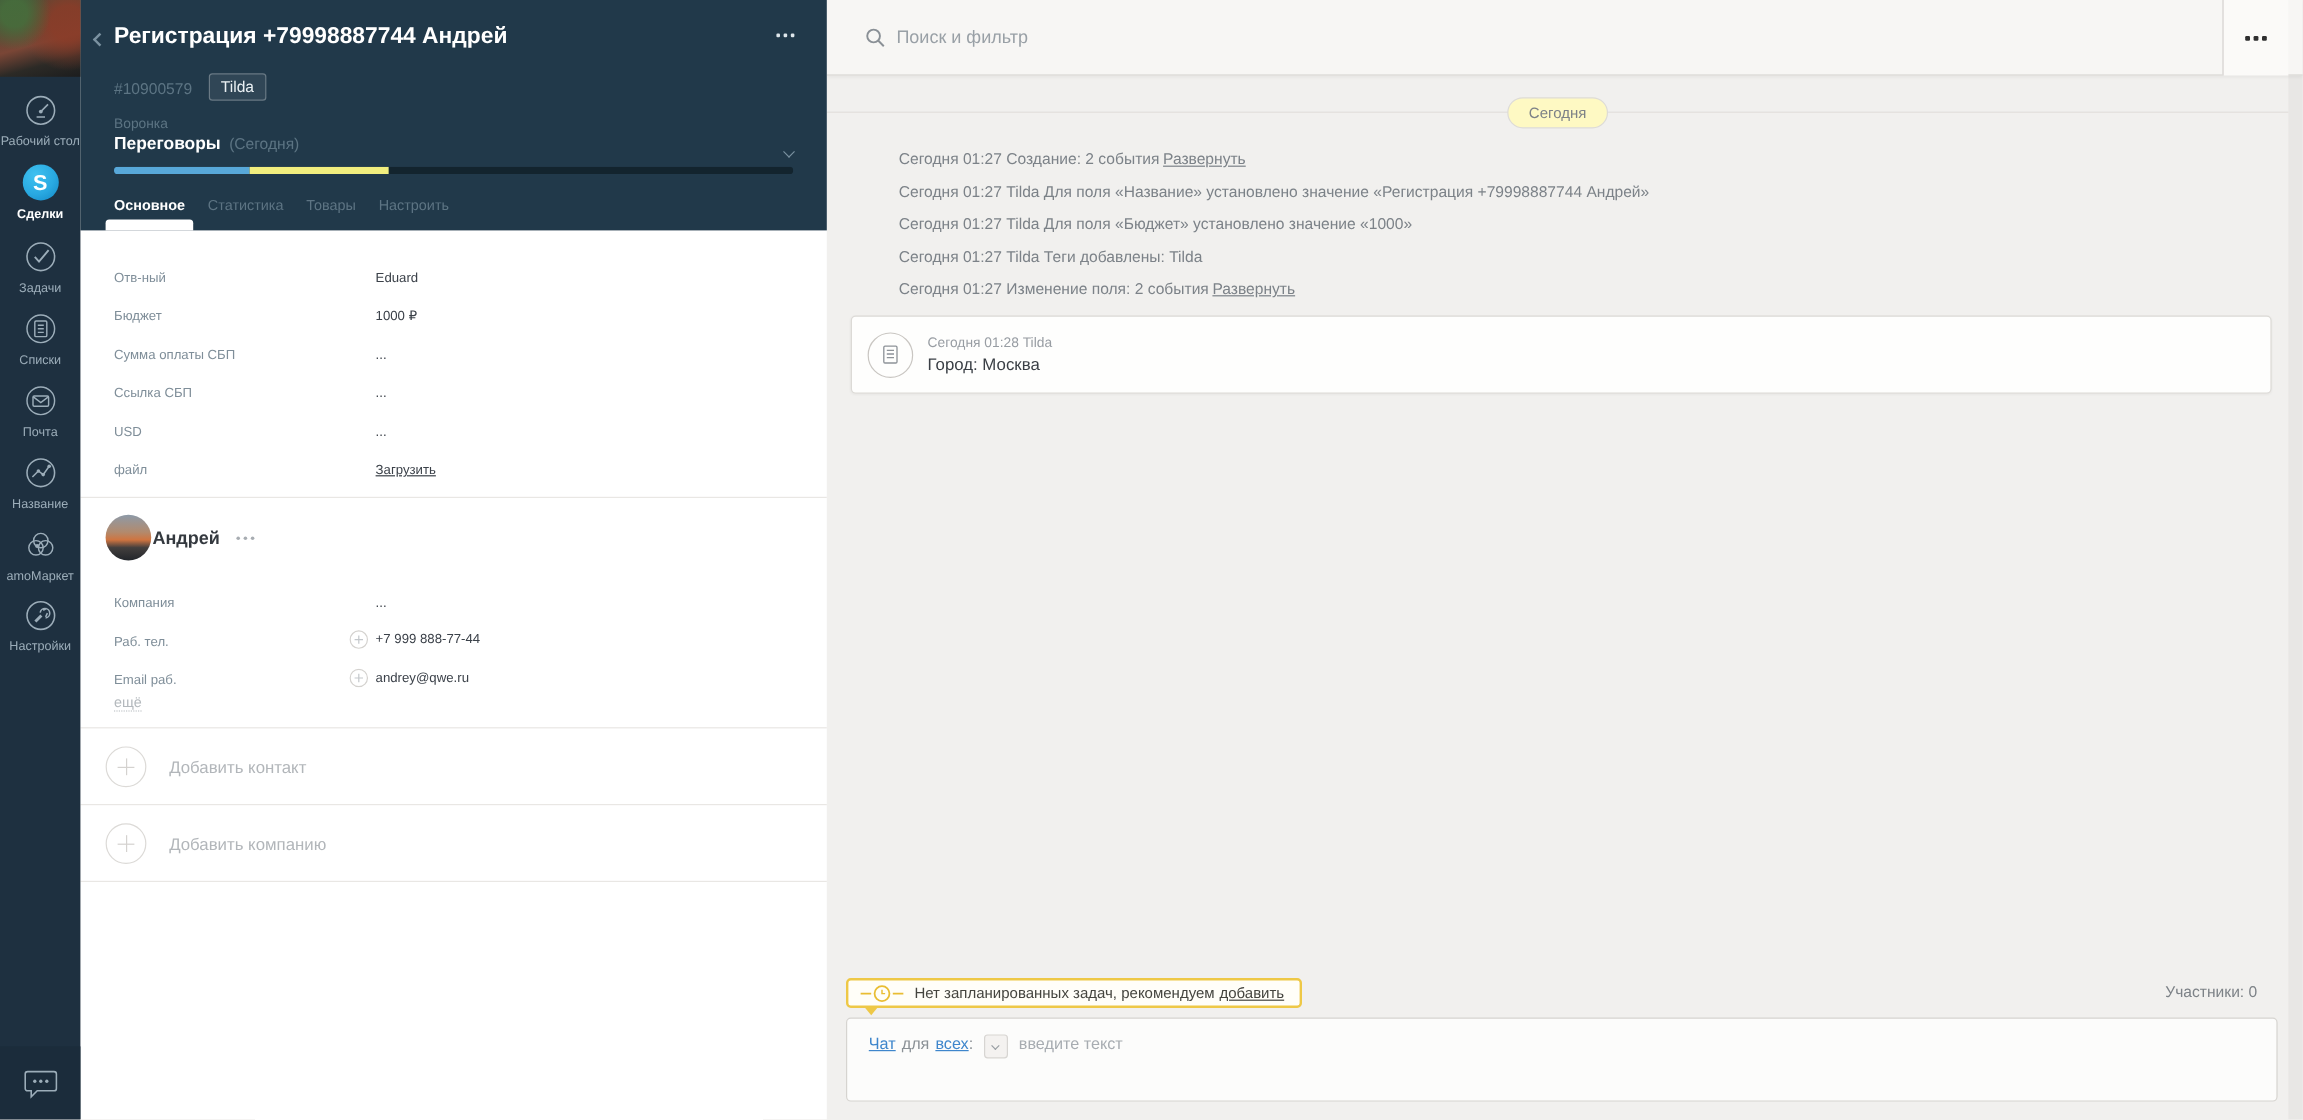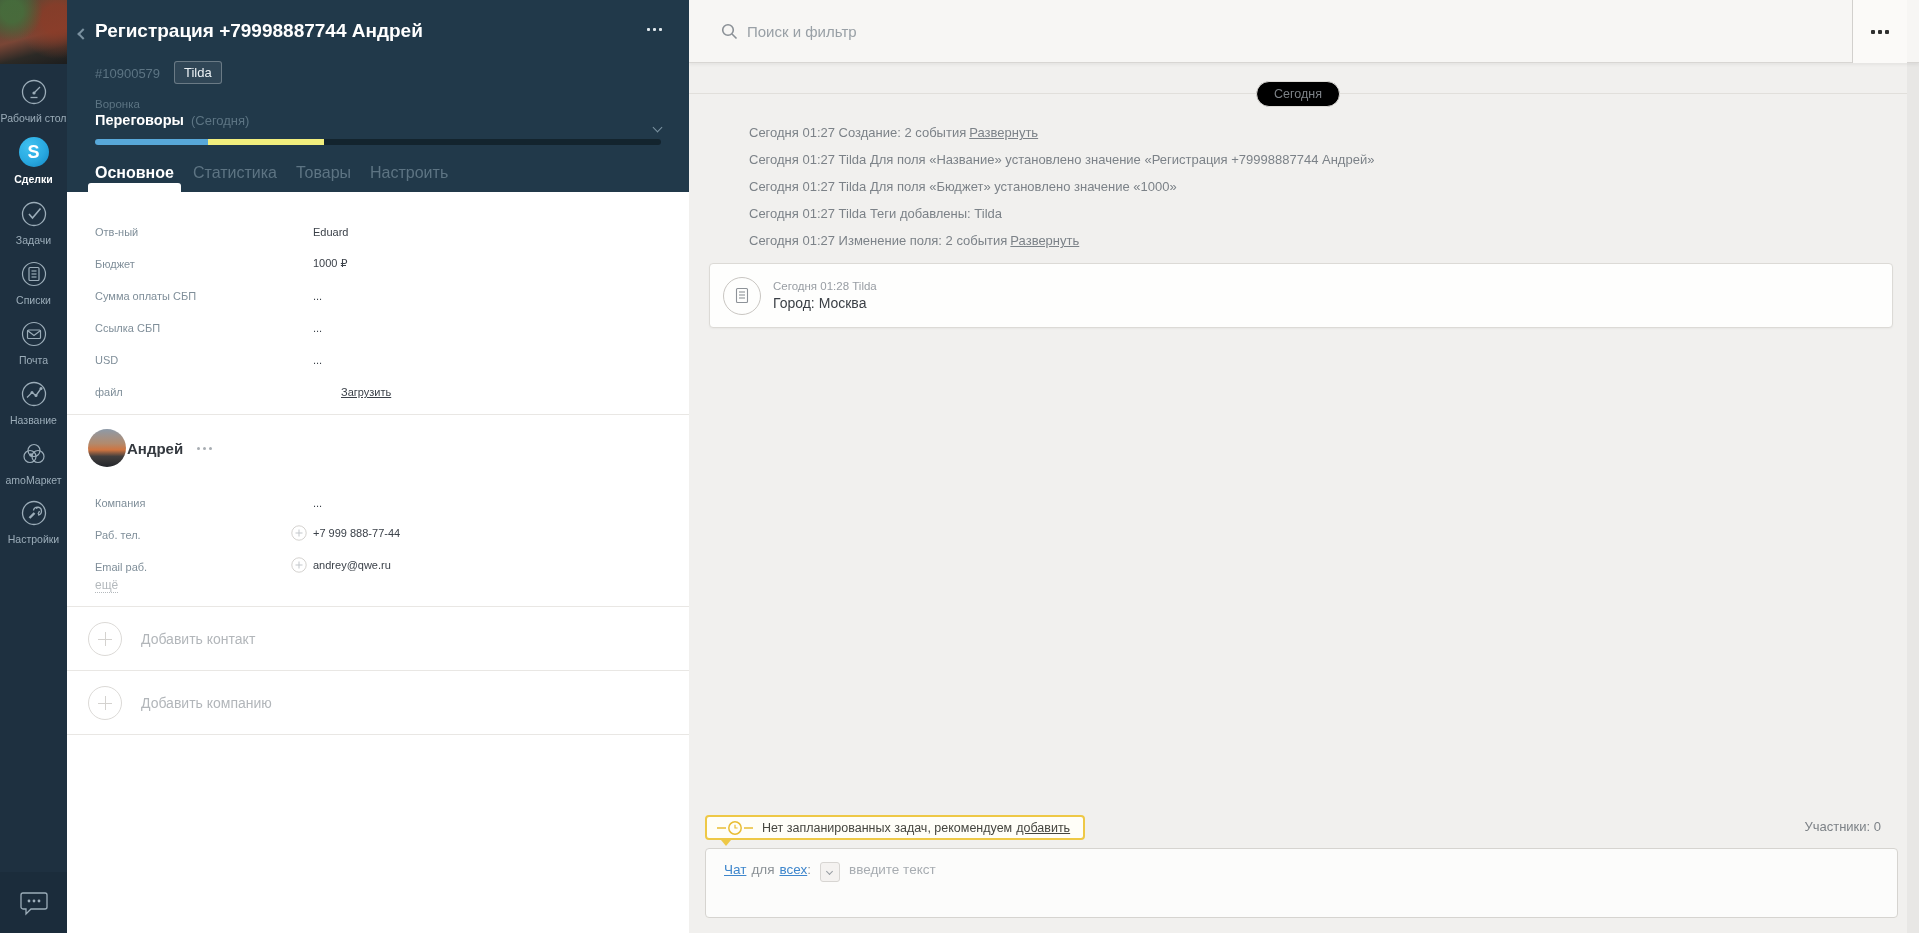--- a/index.html
+++ b/index.html
@@ -43,30 +43,30 @@
   .funnel-label { position:absolute; left:28px; top:98px; font-size:11.5px; color:#5c7483; }
   .stage-row { position:absolute; left:28px; top:112px; display:flex; align-items:baseline; gap:7px; cursor:pointer; }
   .stage-name { font-size:14.5px; font-weight:bold; color:#ffffff; }
   .stage-note { font-size:13px; color:#5c7483; }
   .stage-chev { position:absolute; right:28px; top:117px; cursor:pointer; }
   .progress { position:absolute; left:28px; top:139px; width:566px; height:6px; border-radius:3px; overflow:hidden; display:flex; cursor:pointer; }
   .seg-blue { width:20%; background:#58a8d9; }
   .seg-yellow { width:20.5%; background:#f1ee7e; }
   .seg-rest { flex:1; background:#13242e; }
   .tabs { position:absolute; left:28px; top:161px; height:31px; display:flex; gap:19px; }
-  .tab { position:relative; font-size:16px; color:#5d7483; padding-top:3px; cursor:pointer; white-space:nowrap;text-align:center; }
+  .tab { position:relative; font-size:12px; color:#5d7483; padding-top:3px; cursor:pointer; white-space:nowrap;text-align:center; }
   .tab.active { color:#ffffff; font-weight:bold; }
   .tab.active::after { content:""; position:absolute; left:-7px; right:-7px; bottom:0; height:9px; background:#ffffff; border-radius:3px 3px 0 0; }
 
   .fields { position:absolute; left:0; top:206px; width:622px; }
   .frow { display:flex; align-items:flex-end; height:32px; padding-left:28px; font-size:11px; position:relative; }
   .frow .lab { width:218px; color:#7f8e99; flex:none; }
   .frow .val { color:#3b4149; display:flex; align-items:center; cursor:pointer; }
   .val-muted { color:#9aa0a5; }
-  .val-link { text-decoration:underline; color:#3b4149;margin-left:28px; }
+  .val-link { text-decoration:underline; color:#3b4149; }
   .plus-ico { margin-right:6px; margin-left:-22px; flex:none; display:block; }
 
   .hdiv { position:absolute; left:0; width:622px; border-top:1px solid #e9e7e4; }
   .avatar { position:absolute; left:21px; top:429px; width:38px; height:38px; border-radius:50%;
     background:linear-gradient(180deg,#8d9aa8 0%, #b28a6d 38%, #cf7440 55%, #433f3e 72%, #23262b 100%); cursor:pointer; }
   .contact-name { position:absolute; left:60px; top:440px; font-size:15px; font-weight:bold; color:#34393f; cursor:pointer; }
   .contact-menu { position:absolute; left:130px; top:447px; }
   .contact-menu i { background:#a8adb2; border-radius:50%; }
   .contact-fields { position:absolute; left:0; top:477px; width:622px; }
   .more-link { position:absolute; left:28px; top:578px; font-size:12px; color:#b4b9bd; border-bottom:1px dotted #b4b9bd; cursor:pointer; }
@@ -84,21 +84,21 @@
   .topbar { position:absolute; left:0; top:0; width:1230px; height:63px; background:#f7f6f4;
     border-bottom:1px solid #d8d6d3; box-shadow:0 2px 3px rgba(0,0,0,.05); }
   .search-wrap { position:absolute; left:32px; top:0; height:63px; display:flex; align-items:center; gap:9px; cursor:text; }
   .search-text { font-size:15px; color:#99a0a6; }
   .topbar-right { position:absolute; right:12px; top:0; width:55px; height:63px; background:#fbfaf8;
     border-left:1px solid #d2d0cd; display:flex; align-items:center; justify-content:center; cursor:pointer; }
   .topbar-right .dots i { width:4px; height:4px; background:#2f2f2f; border-radius:1px; }
   .scroll-track { position:absolute; right:0; top:0; width:12px; height:933px; background:#e8e7e5; }
 
   .day-line { position:absolute; left:0; top:93px; width:1218px; border-top:1px solid #e1dfdb; }
-  .day-pill { position:absolute; left:609px; top:81px; transform:translateX(-50%); background:#000000;
+  .day-pill { position:absolute; left:609px; top:81px; transform:translateX(-50%); background:#fef9c3;
     border:1px solid #dddbd7; border-radius:13px; padding:5px 17px; font-size:12.5px; color:#7d8287; }
 
   .events { position:absolute; left:60px; top:119px; }
   .event { font-size:13px; line-height:27px; color:#7c8288; white-space:nowrap; }
   .ev-link { color:#7c8288; text-decoration:underline; cursor:pointer; margin-left:3px; }
   .ev-link:empty { display:none; }
 
   .note-card { position:absolute; left:20px; top:263px; width:1184px; height:65px; background:#fefefd;
     border:1px solid #dcdad6; border-radius:4px; box-shadow:0 1px 2px rgba(0,0,0,.04);
     display:flex; align-items:center; padding-left:13px; }

